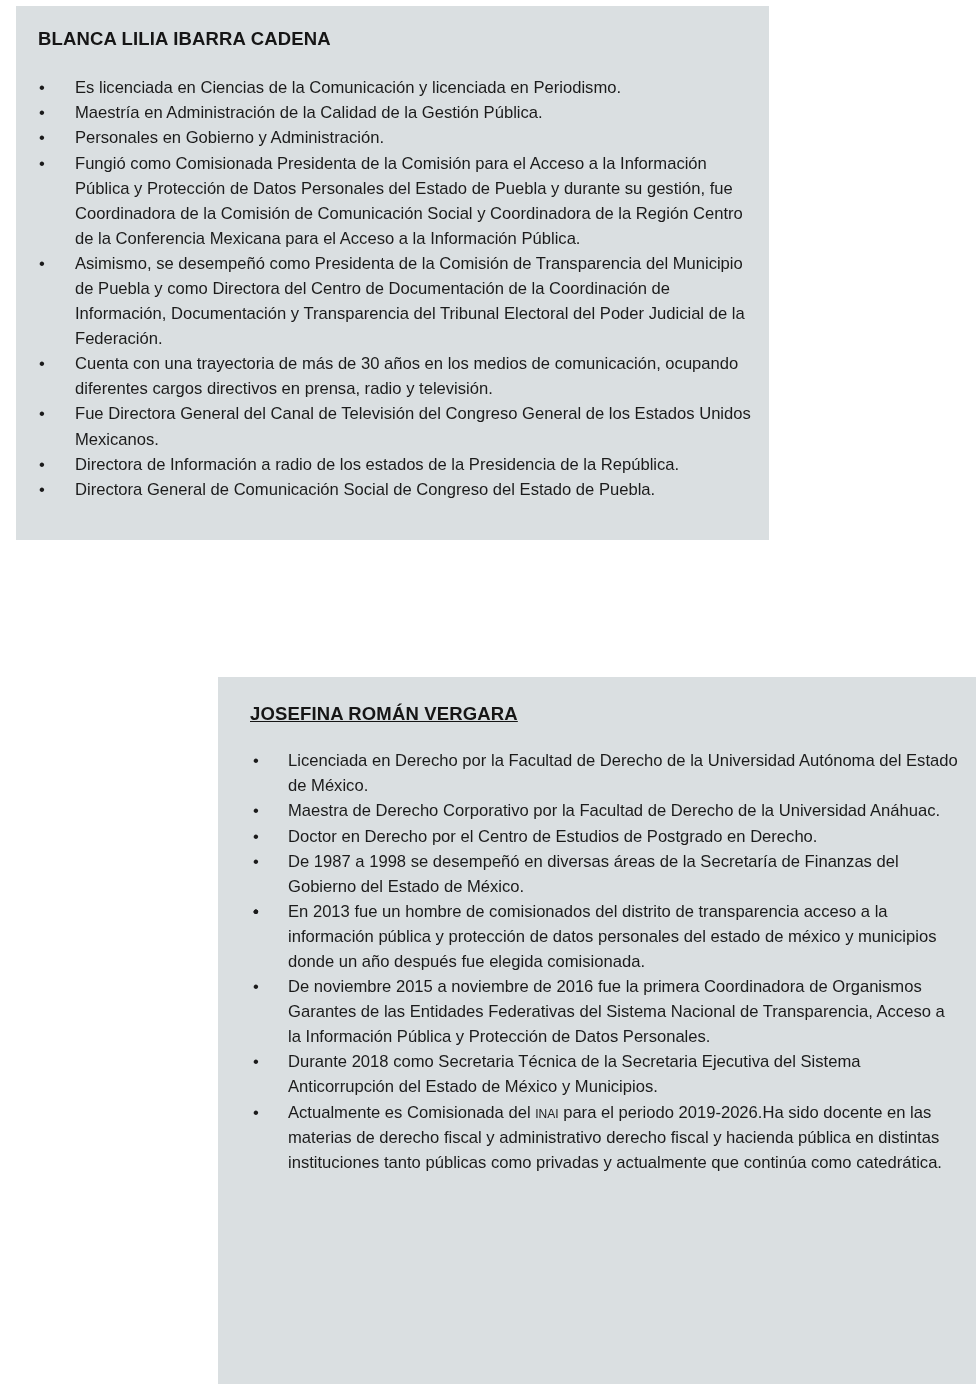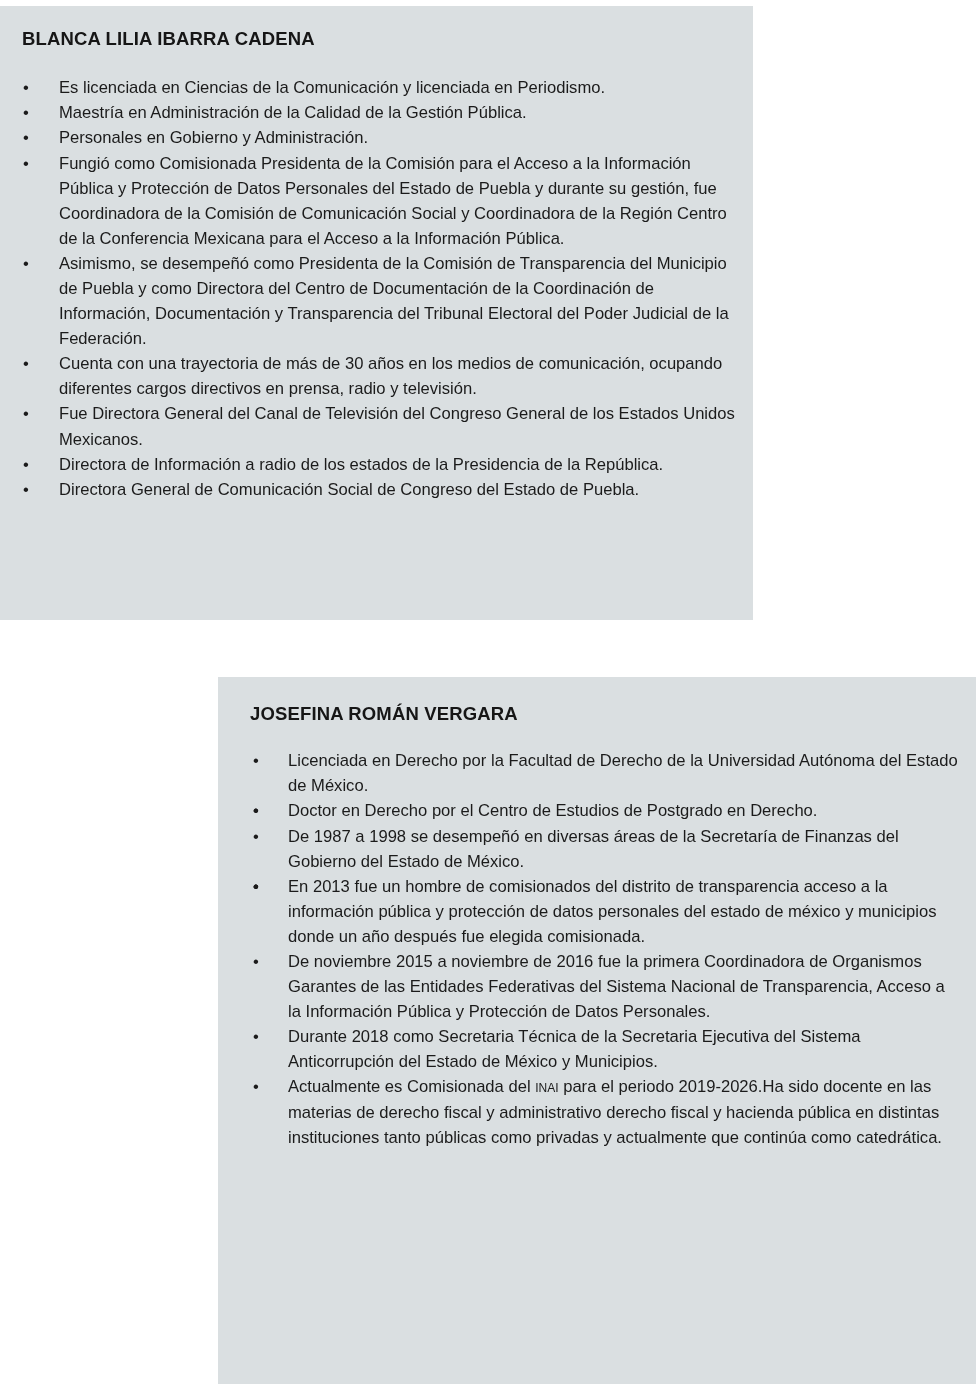--- a/index.html
+++ b/index.html
@@ -17,24 +17,24 @@
   }
 
   .bio-card {
     position: absolute;
     background: #dadfe1;
     box-sizing: border-box;
   }
 
   
   #card-blanca {
-    left: 0px;
+    left: 16px;
     top: 6px;
     width: 753px;
-    height: 614px;
+    height: 534px;
     padding: 22px 16px 0 22px;
   }
 
   
   #card-josefina {
     left: 218px;
     top: 677px;
     width: 758px;
     height: 714px;
     padding: 26px 14px 0 18px;
@@ -44,20 +44,21 @@
     font-size: 18.5px;
     font-weight: bold;
     color: #161616;
     letter-spacing: 0.15px;
     line-height: 1.15;
     margin: 0 0 26px 0;
   }
   #card-josefina .card-title {
     margin-left: 14px;
     margin-bottom: 24px;
+    text-decoration: underline;
   }
 
   .bullet-list {
     list-style: none;
     margin: 0;
     padding: 0;
   }
 
   .bullet-item {
     position: relative;
@@ -100,21 +101,21 @@
       <li class="bullet-item"><span class="bullet-marker">•</span><span>Fue Directora General del Canal de Televisión del Congreso General de los Estados Unidos Mexicanos.</span></li>
       <li class="bullet-item"><span class="bullet-marker">•</span><span>Directora de Información a radio de los estados de la Presidencia de la República.</span></li>
       <li class="bullet-item"><span class="bullet-marker">•</span><span>Directora General de Comunicación Social de Congreso del Estado de Puebla.</span></li>
     </ul>
 </section>
 
 <section class="bio-card" id="card-josefina">
   <h1 class="card-title">JOSEFINA ROMÁN VERGARA</h1>
   <ul class="bullet-list" id="list-josefina">
       <li class="bullet-item"><span class="bullet-marker">•</span><span>Licenciada en Derecho por la Facultad de Derecho de la Universidad Autónoma del Estado de México.</span></li>
-      <li class="bullet-item"><span class="bullet-marker">•</span></li>
+      <li class="bullet-item"><span class="bullet-marker">•</span><span>Maestra de Derecho Corporativo por la Facultad de Derecho de la Universidad Anáhuac.</span></li>
       <li class="bullet-item"><span class="bullet-marker">•</span><span>Doctor en Derecho por el Centro de Estudios de Postgrado en Derecho.</span></li>
       <li class="bullet-item"><span class="bullet-marker">•</span><span>De 1987 a 1998 se desempeñó en diversas áreas de la Secretaría de Finanzas del Gobierno del Estado de México.</span></li>
       <li class="bullet-item"><span class="bullet-marker">•</span></li>
       <li class="bullet-item"><span class="bullet-marker">•</span></li>
       <li class="bullet-item"><span class="bullet-marker">•</span><span>En 2013 fue un hombre de comisionados del distrito de transparencia acceso a la información pública y protección de datos personales del estado de méxico y municipios donde un año después fue elegida comisionada.</span></li>
       <li class="bullet-item"><span class="bullet-marker">•</span><span>De noviembre 2015 a noviembre de 2016 fue la primera Coordinadora de Organismos Garantes de las Entidades Federativas del Sistema Nacional de Transparencia, Acceso a la Información Pública y Protección de Datos Personales.</span></li>
       <li class="bullet-item"><span class="bullet-marker">•</span><span>Durante 2018 como Secretaria Técnica de la Secretaria Ejecutiva del Sistema Anticorrupción del Estado de México y Municipios.</span></li>
       <li class="bullet-item"><span class="bullet-marker">•</span><span>Actualmente es Comisionada del <span class="smallcaps">INAI</span> para el periodo 2019-2026.Ha sido docente en las materias de derecho fiscal y administrativo derecho fiscal y hacienda pública en distintas instituciones tanto públicas como privadas y actualmente que continúa como catedrática.</span></li>
     </ul>
 </section>

